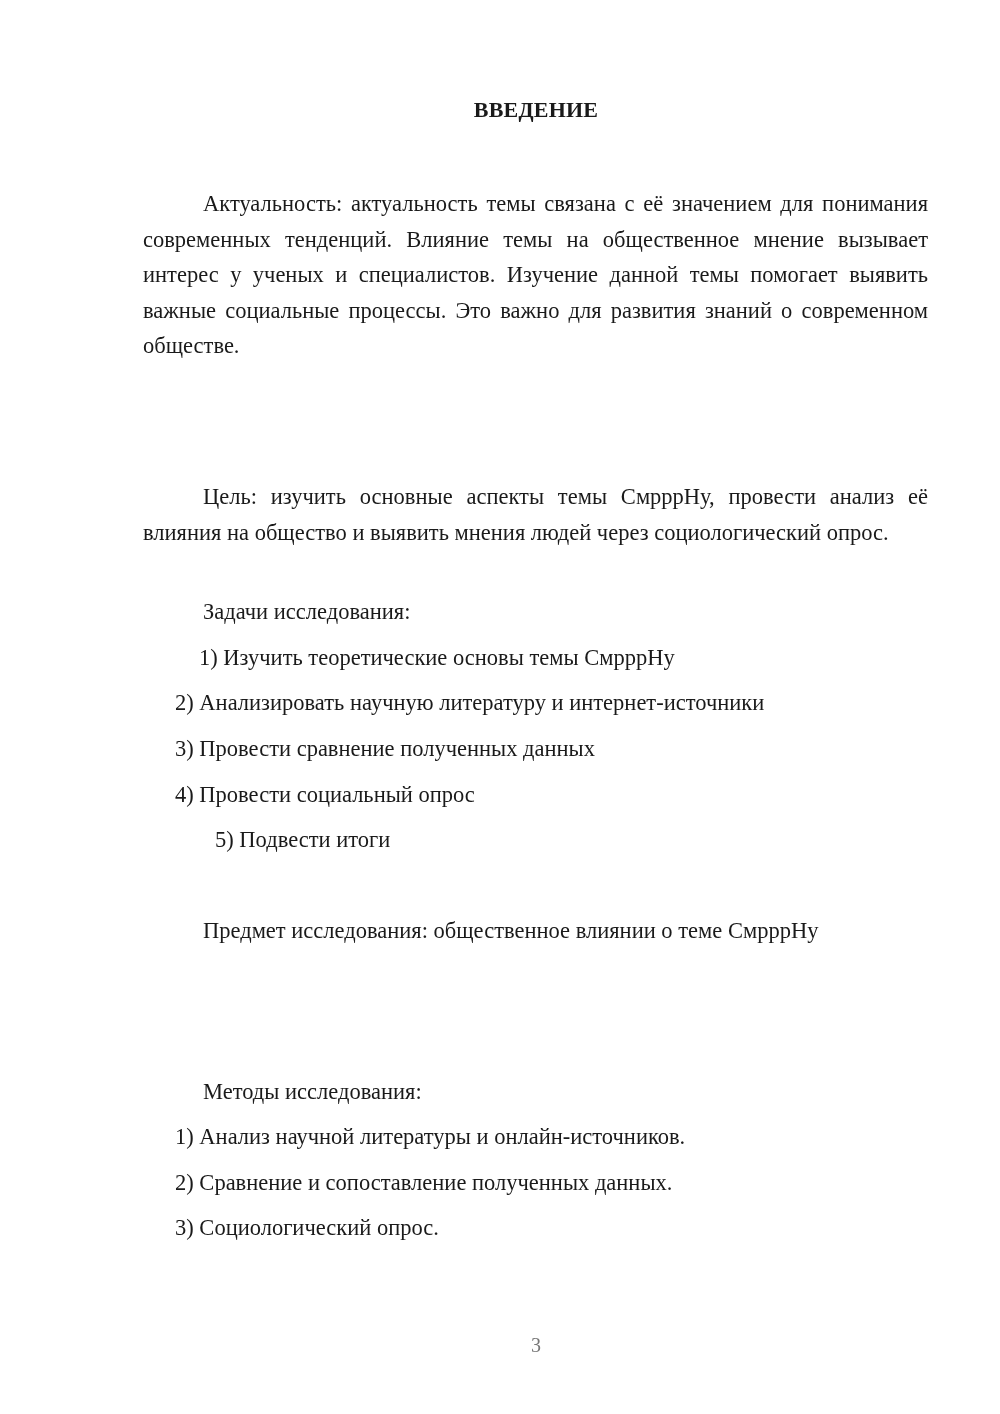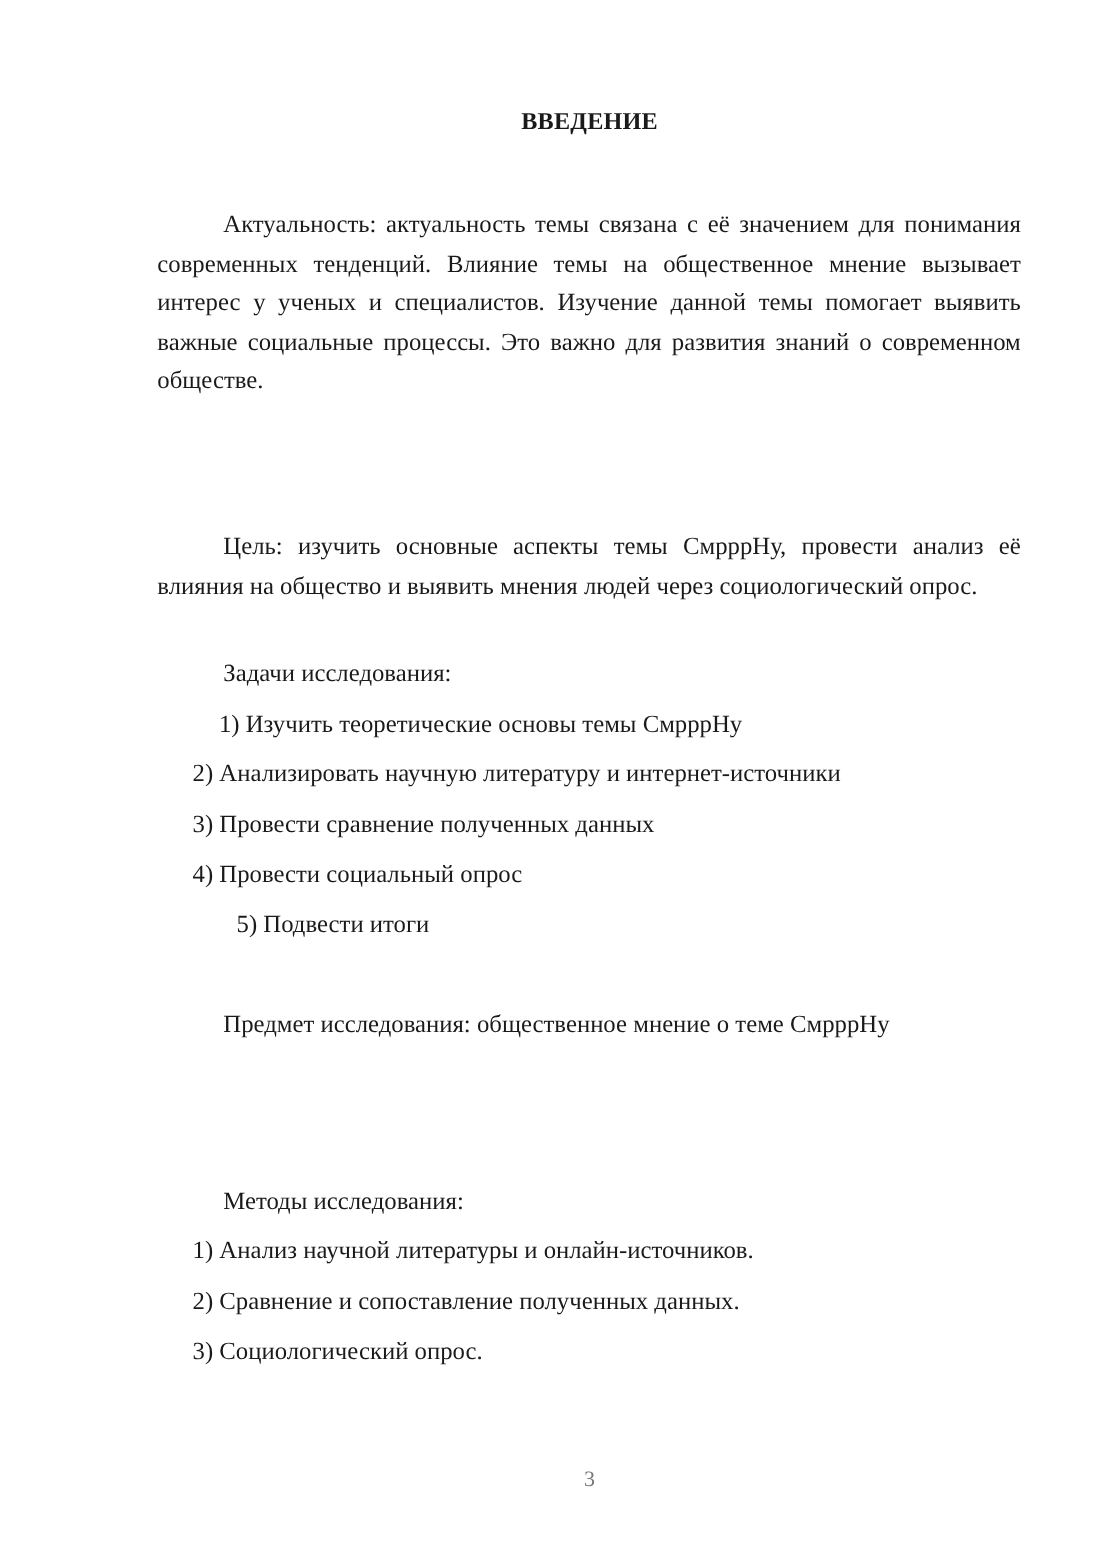--- a/index.html
+++ b/index.html
@@ -75,21 +75,21 @@
 
   <div>
     <div class="line indent2" style="top:643px;margin-left:24px;">1) Изучить теоретические основы темы СмрррНу</div>
     <div class="line indent2" style="top:688px;">2) Анализировать научную литературу и интернет-источники</div>
     <div class="line indent2" style="top:734px;">3) Провести сравнение полученных данных</div>
     <div class="line indent2" style="top:780px;">4) Провести социальный опрос</div>
     <div class="line indent2" style="top:825px;margin-left:40px;">5) Подвести итоги</div>
   </div>
 
 
-  <div class="line indent1" style="top:916px;">Предмет исследования: общественное мнение о теме СмрррНу</div>
+  <div class="line indent1" style="top:916px;">Предмет исследования: общественное влиянии о теме СмрррНу</div>
 
 
   <div class="line indent1" style="top:1077px;">Методы исследования:</div>
 
   <div>
     <div class="line indent2" style="top:1122px;">1) Анализ научной литературы и онлайн-источников.</div>
     <div class="line indent2" style="top:1168px;">2) Сравнение и сопоставление полученных данных.</div>
     <div class="line indent2" style="top:1213px;">3) Социологический опрос.</div>
   </div>
 

